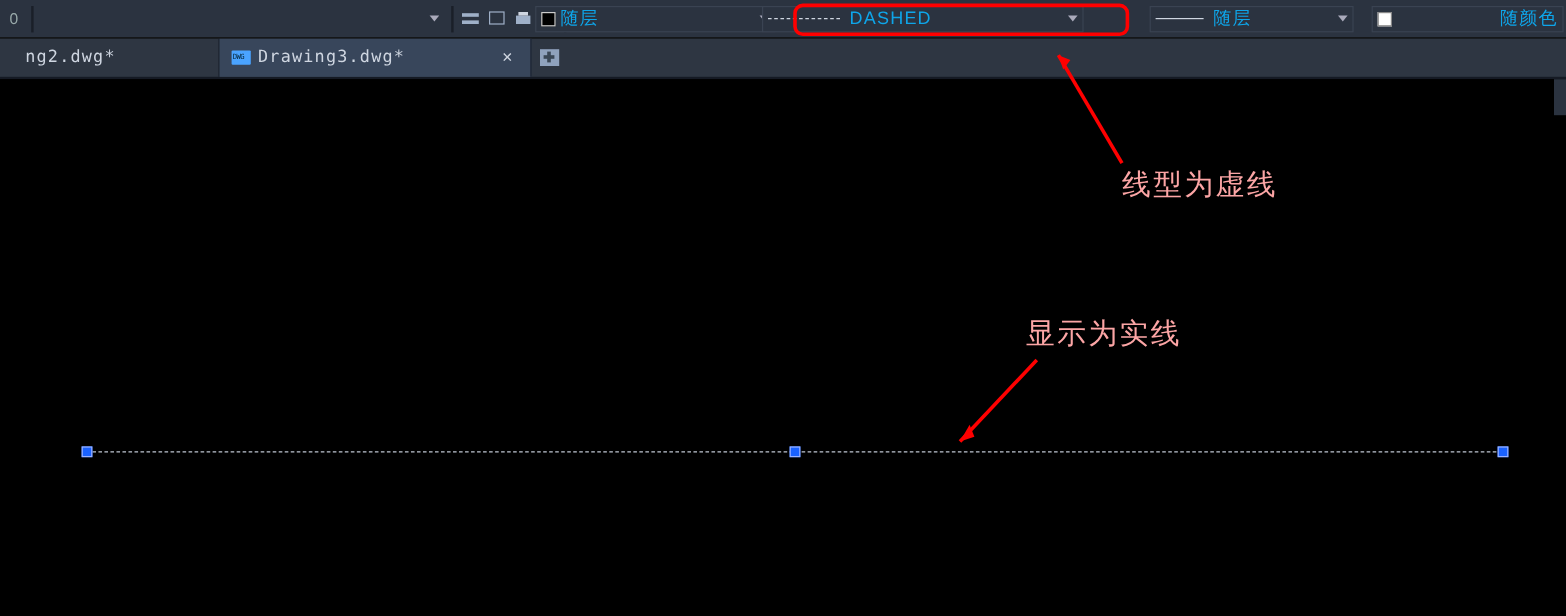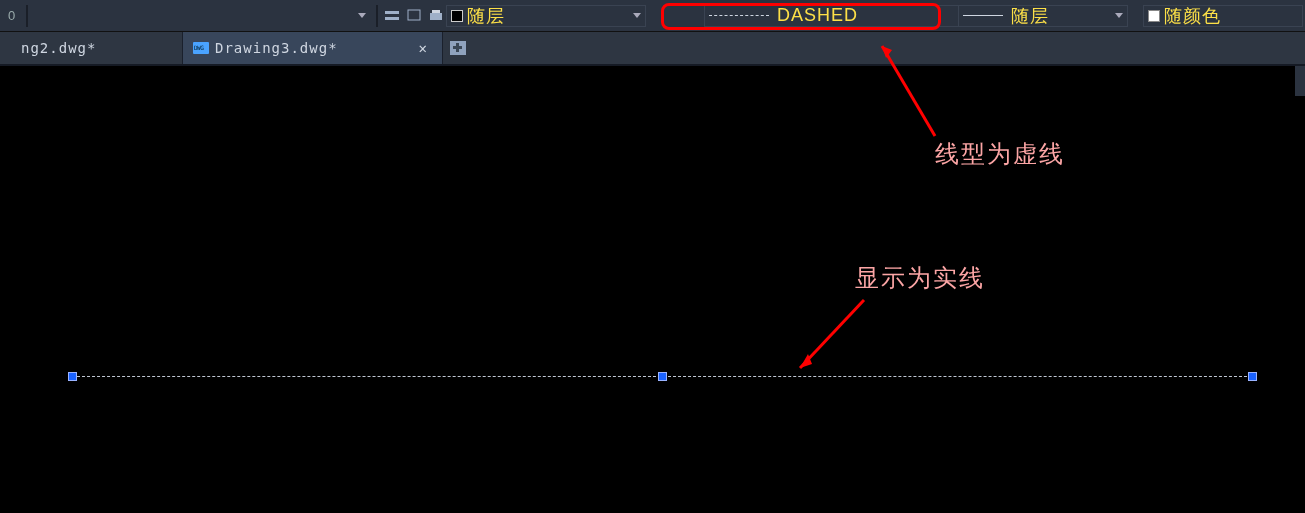--- a/index.html
+++ b/index.html
@@ -57,22 +57,22 @@
       gap: 4px;
     }
     .dropdown-caret {
       width: 0; height: 0;
       border-left: 4px solid transparent;
       border-right: 4px solid transparent;
       border-top: 5px solid #aab;
       margin-left: auto;
     }
     .dd-text {
-      color: #fde047;
-      font-size: 18px;
+      color: #0ea5e9;
+      font-size: 15px;
       letter-spacing: 1px;
       white-space: nowrap;
     }
     .layer-dd { width: 200px; margin-left: 6px; }
     .linetype-dd {
       width: 268px;
       margin-left: 8px;
       justify-content: flex-start;
     }
     .lineweight-dd { width: 170px; margin-left: 8px; }
@@ -256,33 +256,33 @@
   </div>
 
   <div class="tb-sep"></div>
 
   <div class="dropdown layer-dd" style="position:absolute; left:440px;">
     <span class="color-swatch" style="background:#000; border-color:#ccc;"></span>
     <span class="dd-text">随层</span>
     <span class="dropdown-caret"></span>
   </div>
 
-  <div class="dropdown linetype-dd" style="position:absolute; left:696px;">
+  <div class="dropdown linetype-dd" style="position:absolute; left:627px;">
     <span class="linetype-preview"></span>
     <span class="dd-text">DASHED</span>
     <span class="dropdown-caret"></span>
   </div>
 
   <div class="dropdown lineweight-dd" style="position:absolute; left:950px;">
     <span class="solidline-preview"></span>
     <span class="dd-text">随层</span>
     <span class="dropdown-caret"></span>
   </div>
 
-  <div class="dropdown color-dd" style="position:absolute; left:1135px;">
+  <div class="dropdown color-dd" style="position:absolute; left:1135px;justify-content:space-between;">
     <span class="color-swatch" style="background:#fff;"></span>
     <span class="dd-text">随颜色</span>
   </div>
 
   <div class="red-highlight"></div>
 </div>
 
 <div class="tab-bar">
   <div class="tab" style="width:172px;margin-left:11px;">
     <span>ng2.dwg*</span>

